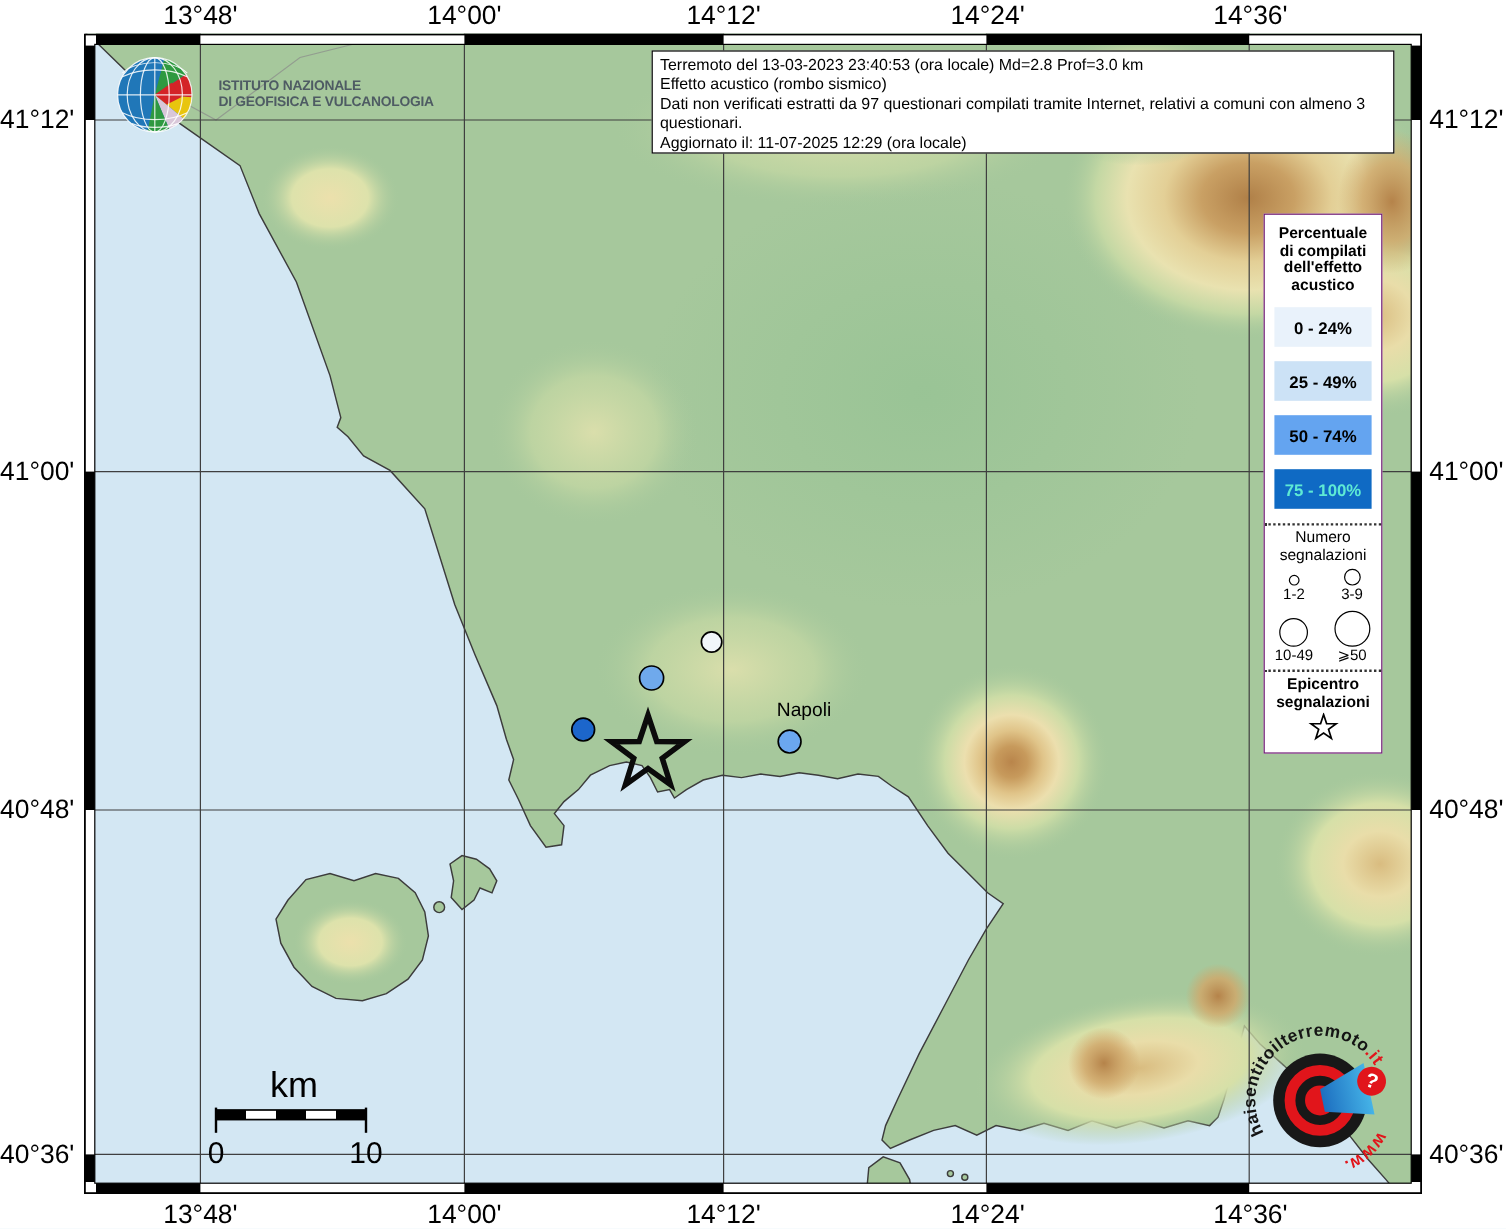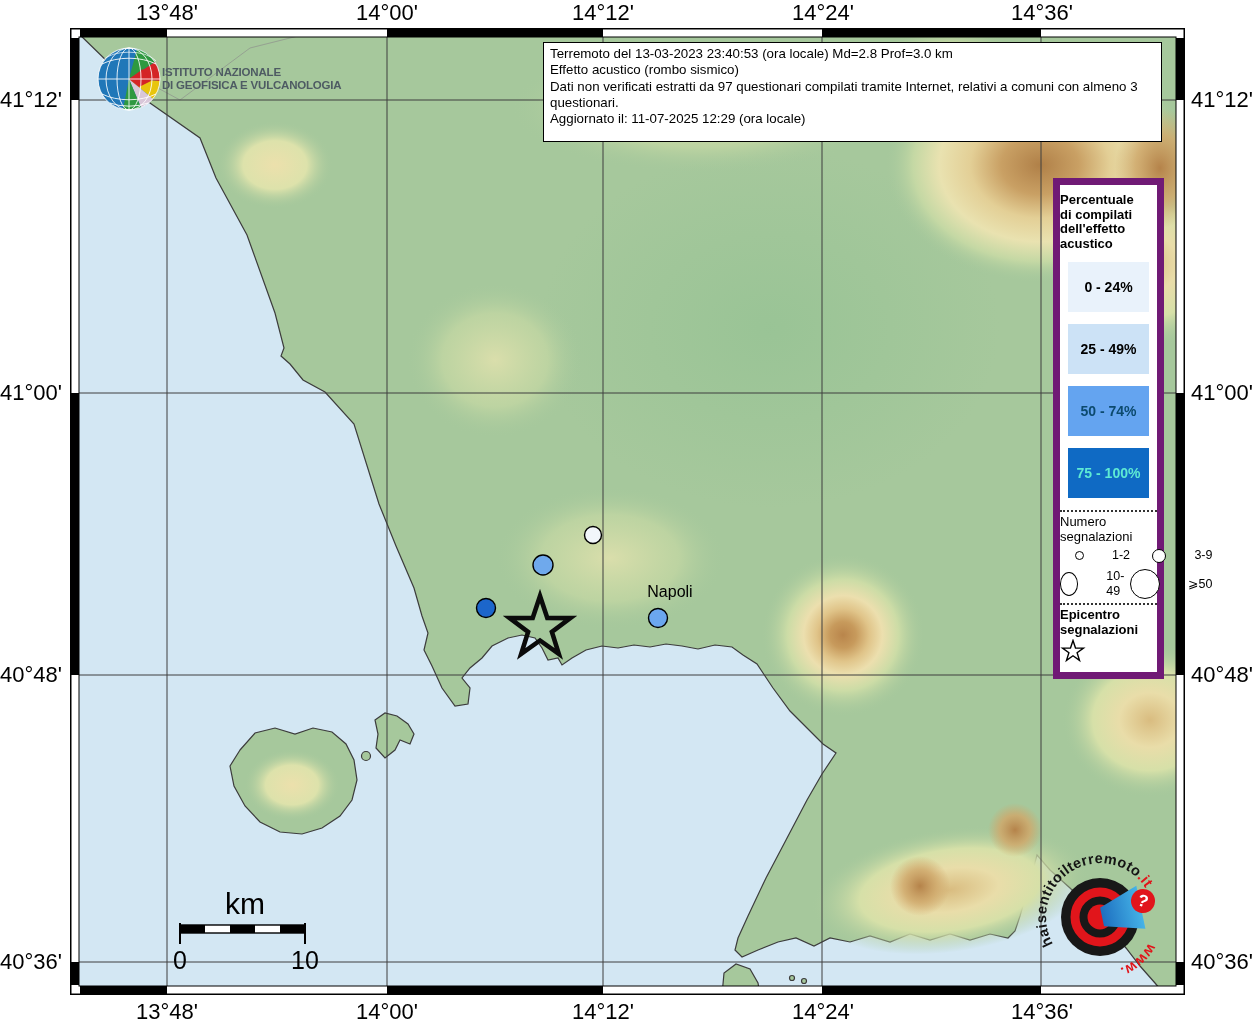--- a/index.html
+++ b/index.html
@@ -9,39 +9,39 @@
   }
   
   .ax{position:absolute;font-size:22px;color:#000;white-space:nowrap;}
   .ax.h{width:90px;text-align:center;}
   .ax.vl{width:62px;text-align:right;}
   .ax.vr{width:80px;text-align:left;}
   
   #map-frame{position:absolute;left:70px;top:28px;width:1115px;height:967px;}
   
   #ingv{position:absolute;left:96px;top:46px;width:300px;height:66px;display:flex;align-items:center;}
-  #ingv .txt{margin-left:0;color:#4e5b63;font-weight:bold;font-size:11.5px;line-height:13px;letter-spacing:-0.2px;}
+  #ingv .txt{margin-left:20px;color:#4e5b63;font-weight:bold;font-size:11.5px;line-height:13px;letter-spacing:-0.2px;}
   
   #info-box{
     position:absolute;left:543px;top:42px;width:605px;background:#fff;border:1px solid #000;
-    padding:3px 6px 14px 6px;font-size:13.3px;line-height:16.3px;color:#000;
+    padding:3px 6px 0 6px;font-size:13.3px;line-height:16.3px;color:#000;
   }
   
   #legend{
-    position:absolute;left:1053px;top:178px;width:97px;background:#fff;border:7px solid #701a75;
-    font-size:13px;color:#000;text-align:left;padding-bottom:6px;
+    position:absolute;left:1053px;top:178px;width:97px;background:#fff;border:1px solid #701a75;
+    font-size:13px;color:#000;text-align:center;padding-bottom:6px;
   }
   .leg-title{font-weight:bold;font-size:13px;line-height:14.5px;padding-top:8px;}
   .swatches{margin-top:11px;}
-  .swatch{width:81px;height:50px;margin:0 auto 12px auto;display:flex;align-items:center;justify-content:center;
+  .swatch{width:81px;height:33px;margin:0 auto 12px auto;display:flex;align-items:center;justify-content:center;
     font-weight:bold;font-size:14px;}
   .leg-divider{border-top:2px dotted #333;margin:0 0 3px 0;}
   .cnt-title{font-weight:normal;font-size:13px;line-height:14.5px;margin:2px 0 4px 0;}
   .cnt-grid{display:grid;grid-template-columns:1fr 1fr;}
-  .cnt-cell{display:flex;flex-direction:row;align-items:center;justify-content:flex-end;gap:28px;}
+  .cnt-cell{display:flex;flex-direction:column;align-items:center;justify-content:flex-end;}
   .cnt-circle{border:1.7px solid #000;border-radius:50%;background:#fff;box-sizing:border-box;}
   .cs1{width:9px;height:9px;}
   .cs2{width:14px;height:14px;}
   .cs3{width:24px;height:24px;}
   .cs4{width:30px;height:30px;}
   .cnt-label{font-size:12.5px;line-height:15px;}
   .epi-title{font-weight:bold;font-size:13px;line-height:14.5px;margin:3px 0 2px 0;}
 </style>
 </head>
 <body>
@@ -295,21 +295,21 @@
 <div id="legend">
   <div class="leg-title">
     <div>Percentuale</div>
     <div>di compilati</div>
     <div>dell'effetto</div>
     <div>acustico</div>
   </div>
   <div class="swatches">
     <div class="swatch" style="background-color: rgb(233, 242, 251); color: rgb(0, 0, 0);">0 - 24%</div>
     <div class="swatch" style="background-color: rgb(204, 226, 246); color: rgb(0, 0, 0);">25 - 49%</div>
-    <div class="swatch" style="background-color: rgb(100, 164, 240); color: #0c4a6e;">50 - 74%</div>
+    <div class="swatch" style="background-color: rgb(100, 164, 240); color: #000000;">50 - 74%</div>
     <div class="swatch" style="background-color: rgb(15, 106, 196); color: #5eead4;">75 - 100%</div>
   </div>
   <div class="leg-divider"></div>
   <div class="cnt-title">Numero segnalazioni</div>
   <div class="cnt-grid">
     <div class="cnt-cell">
       <span class="cnt-circle cs1"></span>
       <span class="cnt-label">1-2</span>
     </div>
     <div class="cnt-cell">

